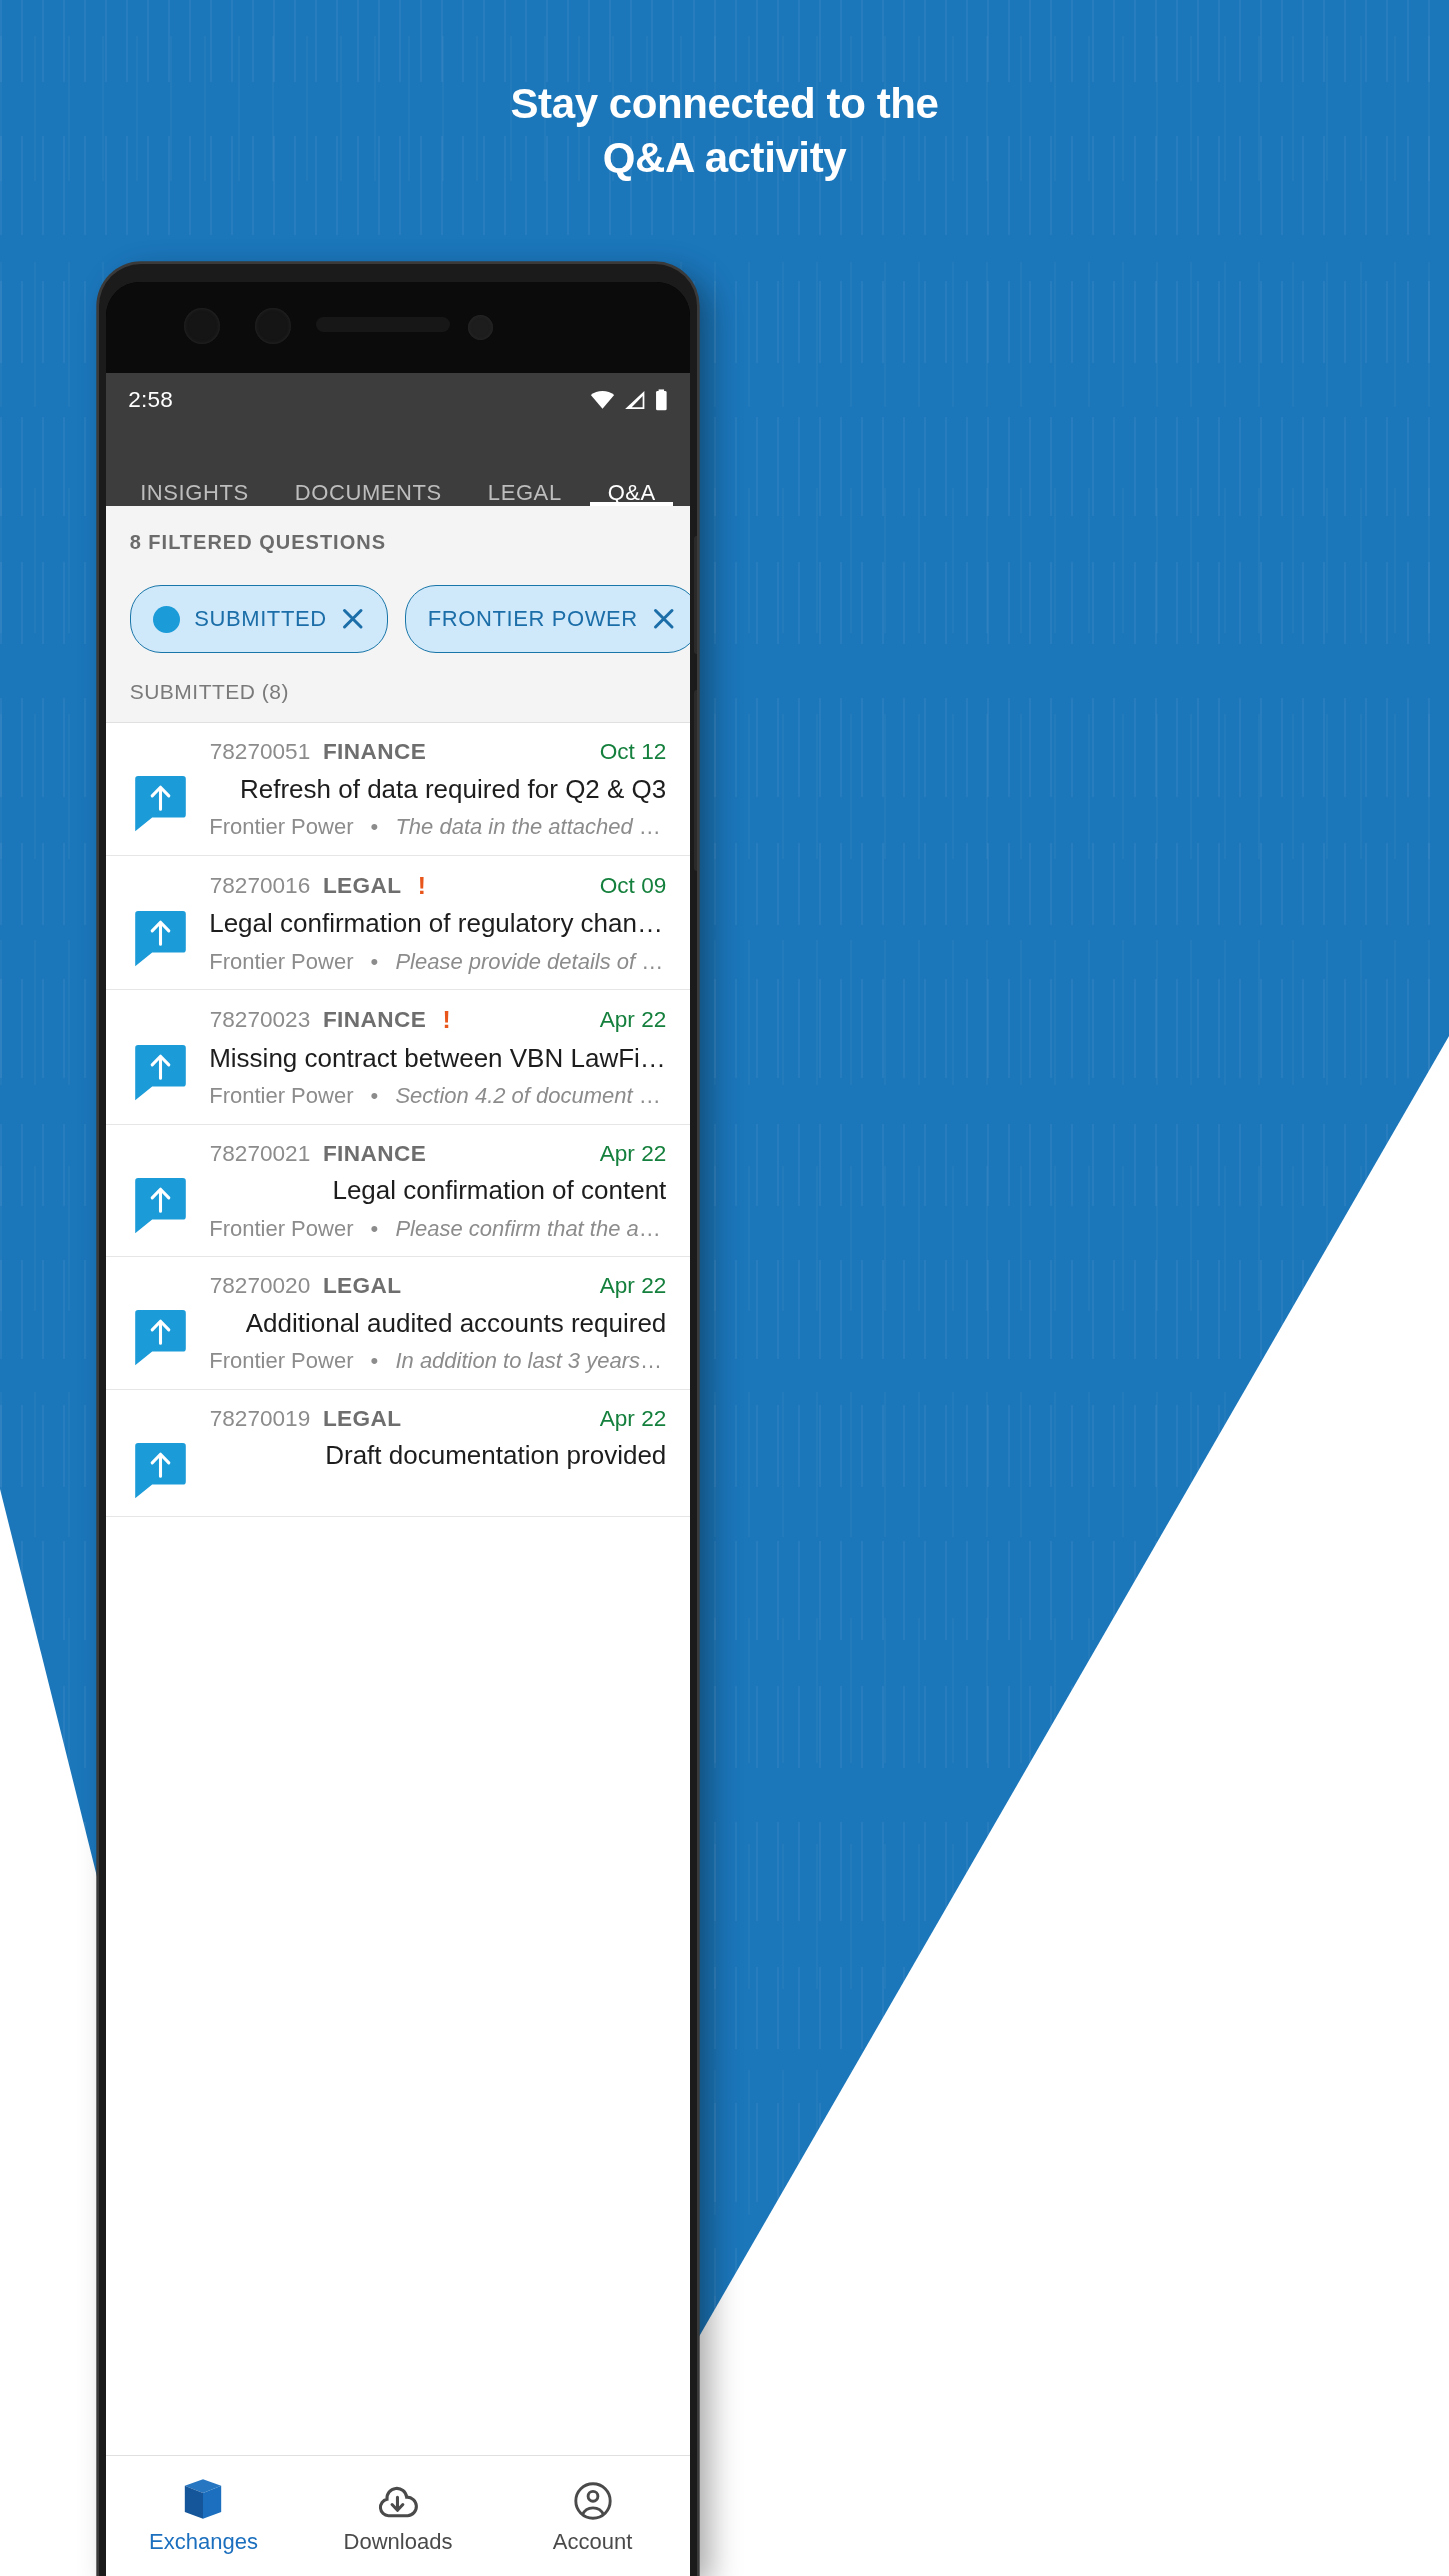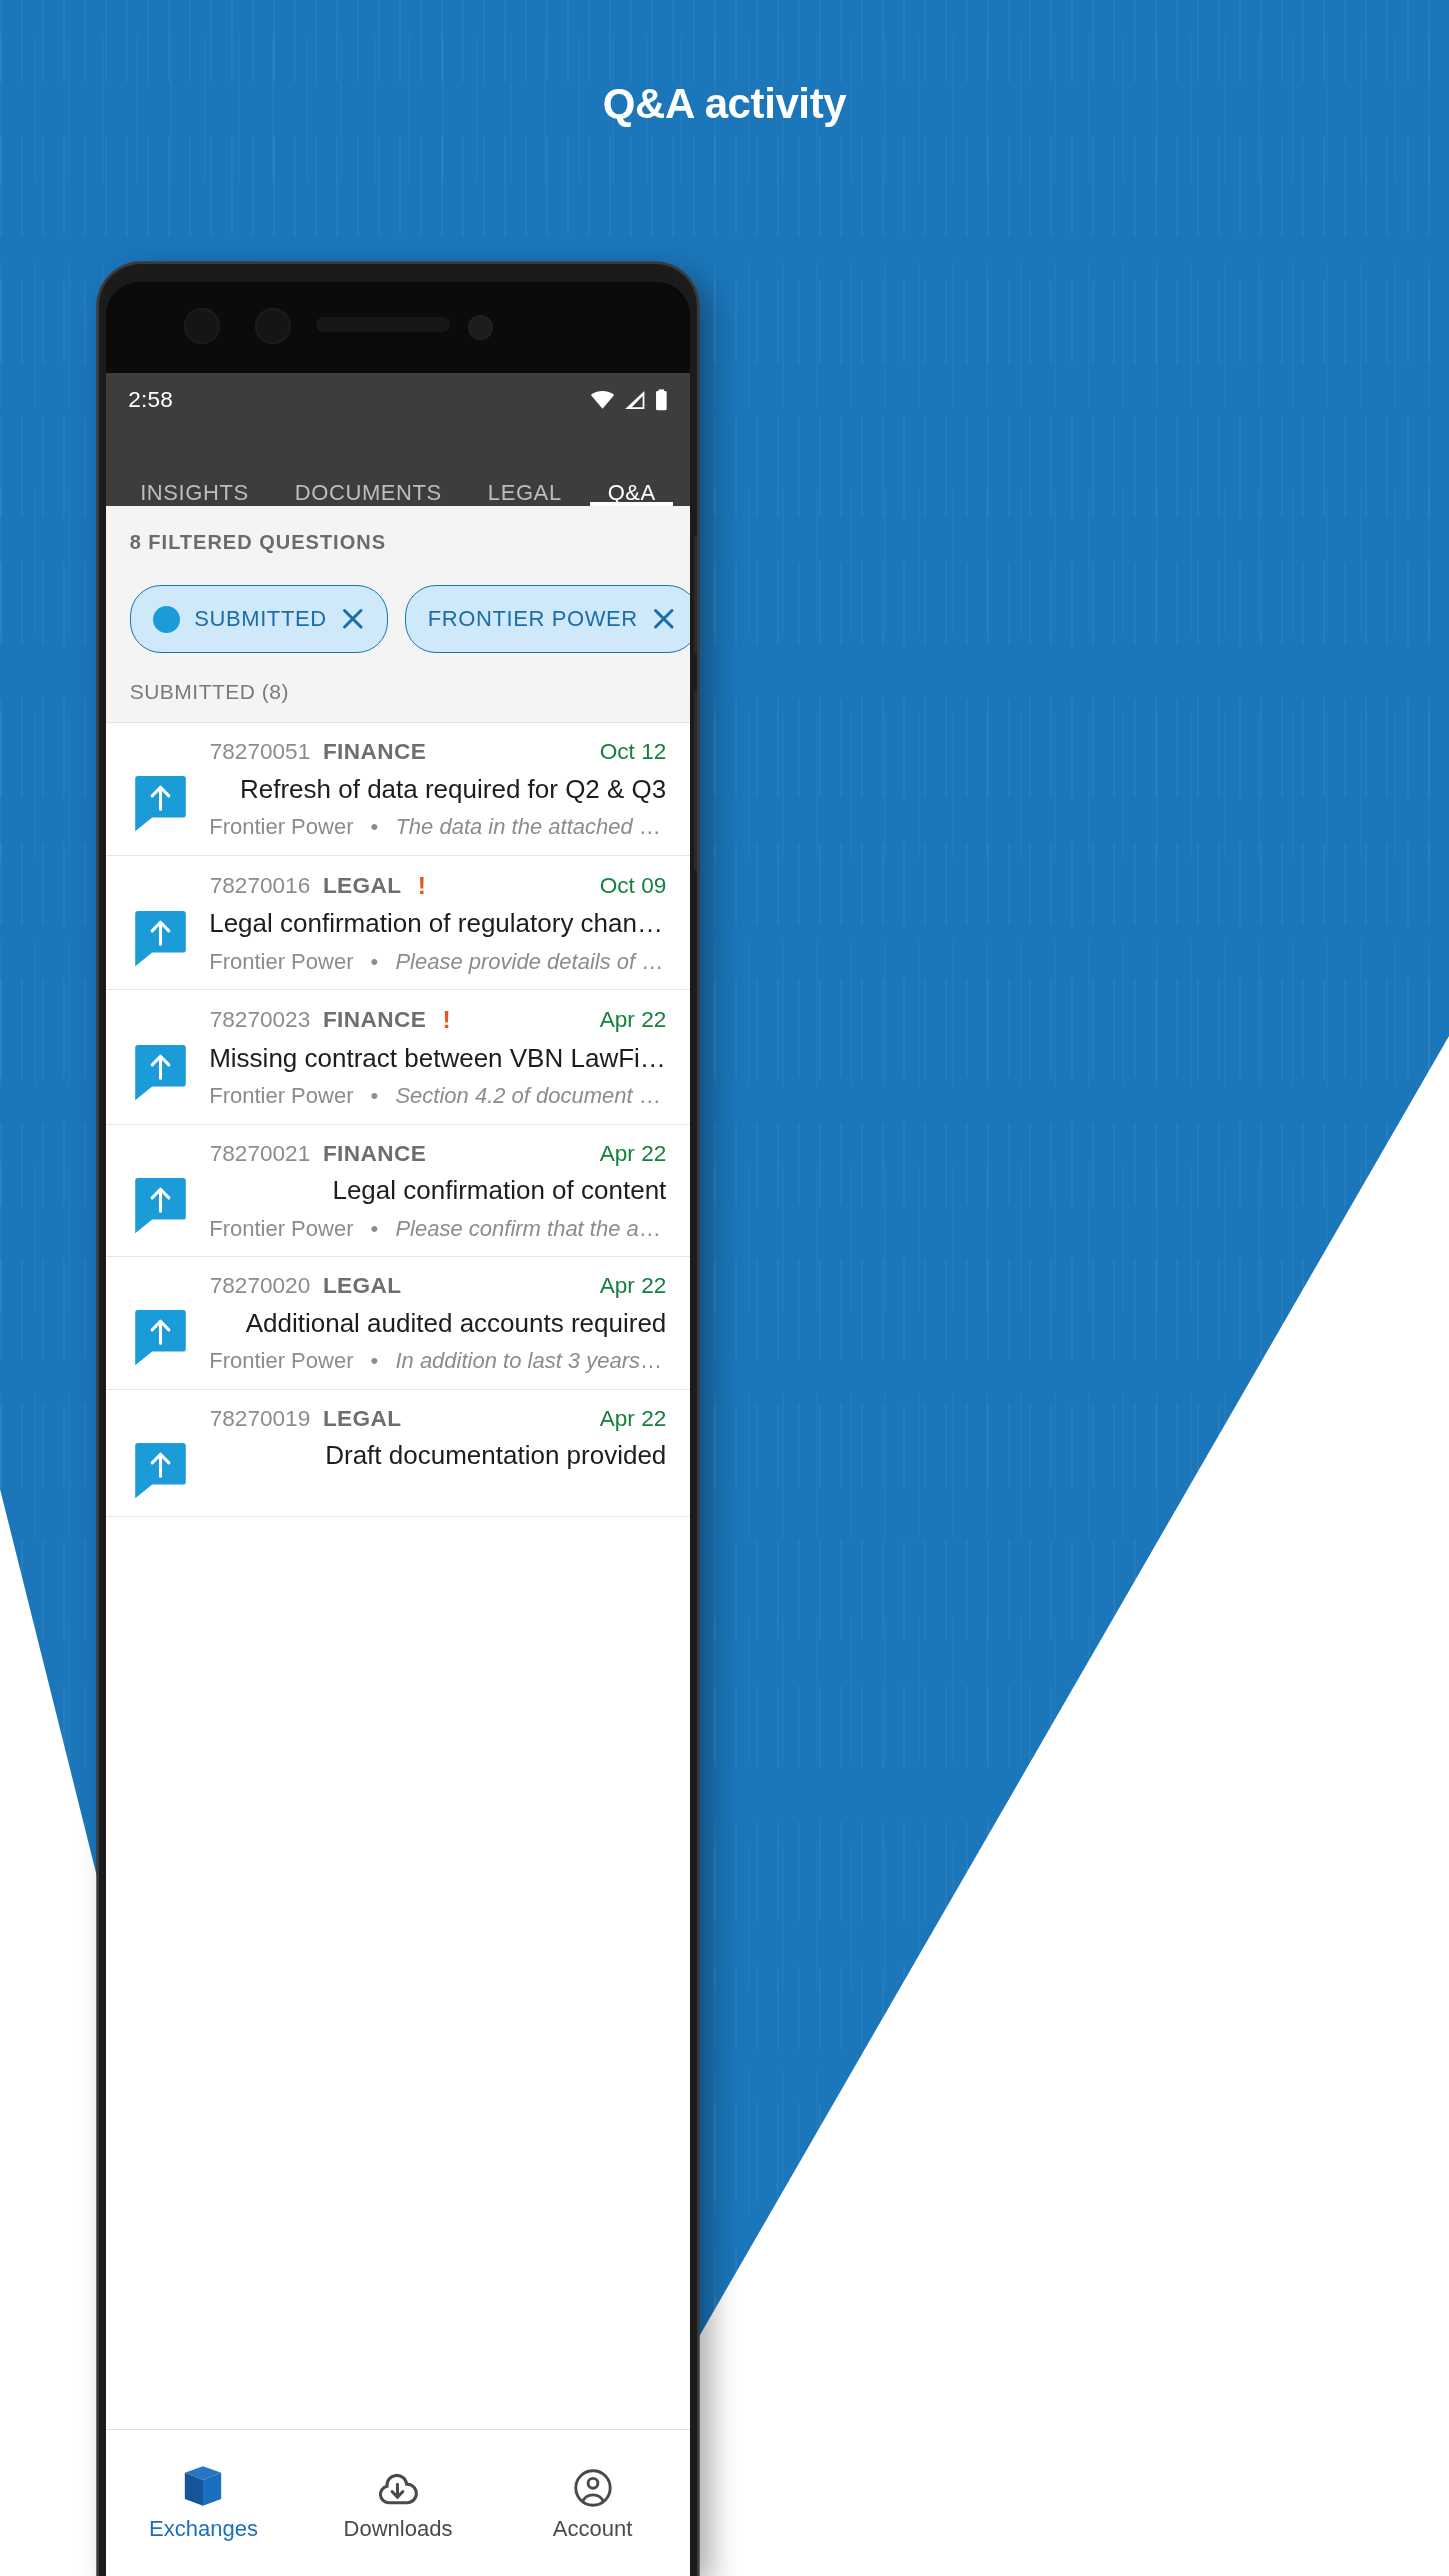--- a/index.html
+++ b/index.html
@@ -205,41 +205,42 @@
   }
   .qsub{
     font-size:22px; color:#8c8c8c;
     white-space:nowrap; overflow:hidden; text-overflow:ellipsis;
   }
   .qsub .sep{ margin:0 11px; }
   .qsub .prev{ font-style:italic; color:#8c8c8c; }
 
   
   #bottomnav{
-    position:absolute; left:0; right:0; bottom:0; height:147px;
+    position:absolute; left:0; right:0; bottom:0; height:121px;
     background:#fff; border-top:0.9px solid #e0e0e0;
     display:flex; align-items:center;
   }
   .navitem{
     flex:1 1 0; display:flex; flex-direction:column; align-items:center; gap:9px;
     color:#4a4a4a; font-size:22px;
   }
   .navitem.active{ color:#1b6fbe; }
   .navicon{ height:43px; display:flex; align-items:flex-end; justify-content:center;}
 </style>
 </head>
 <body>
 
 <div id="bg-base"></div>
 <div id="bg-streaks"></div>
 <div id="bg-streaks2"></div>
 <div id="wedge-left"></div>
 <div id="wedge-right"></div>
 
 <div id="headline">
+  <div>Stay connected to the</div>
   <div>Q&amp;A activity</div>
 </div>
 
 <div id="phone">
   <div class="side-btn" id="side-1"></div>
   <div class="side-btn" id="side-2"></div>
 
   <div id="phone-inner">
 
     <div id="bezel">

